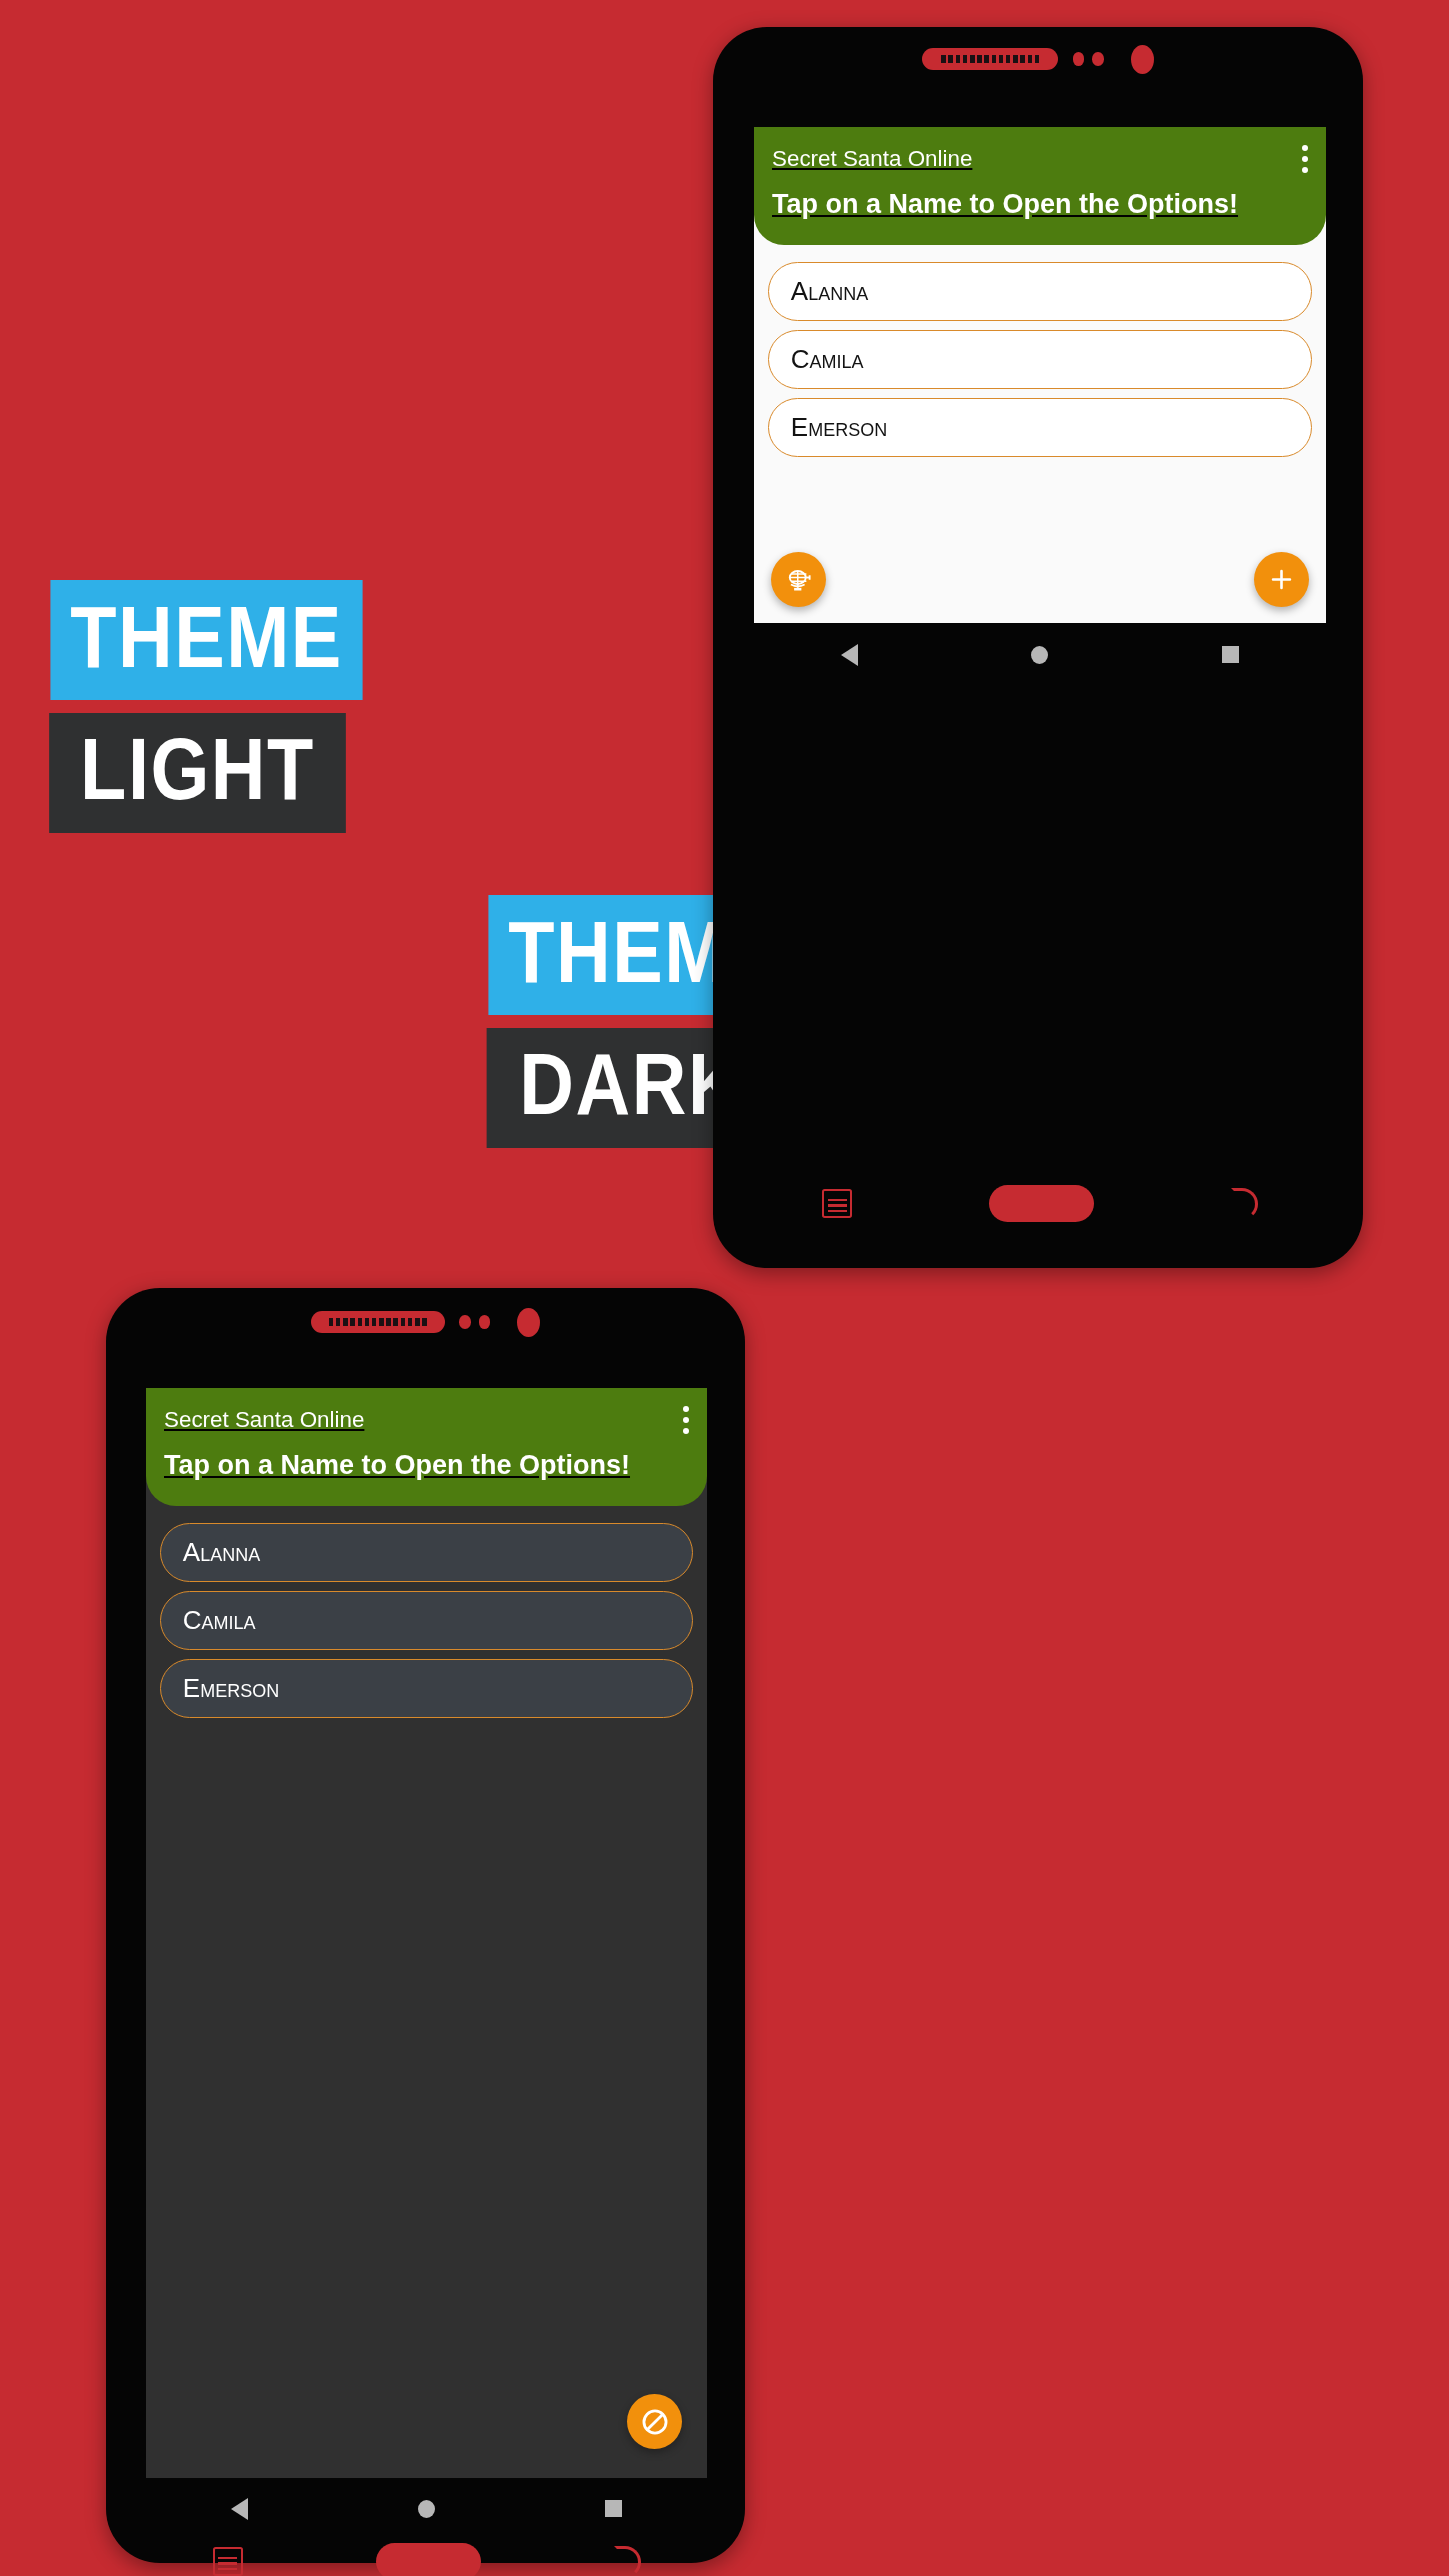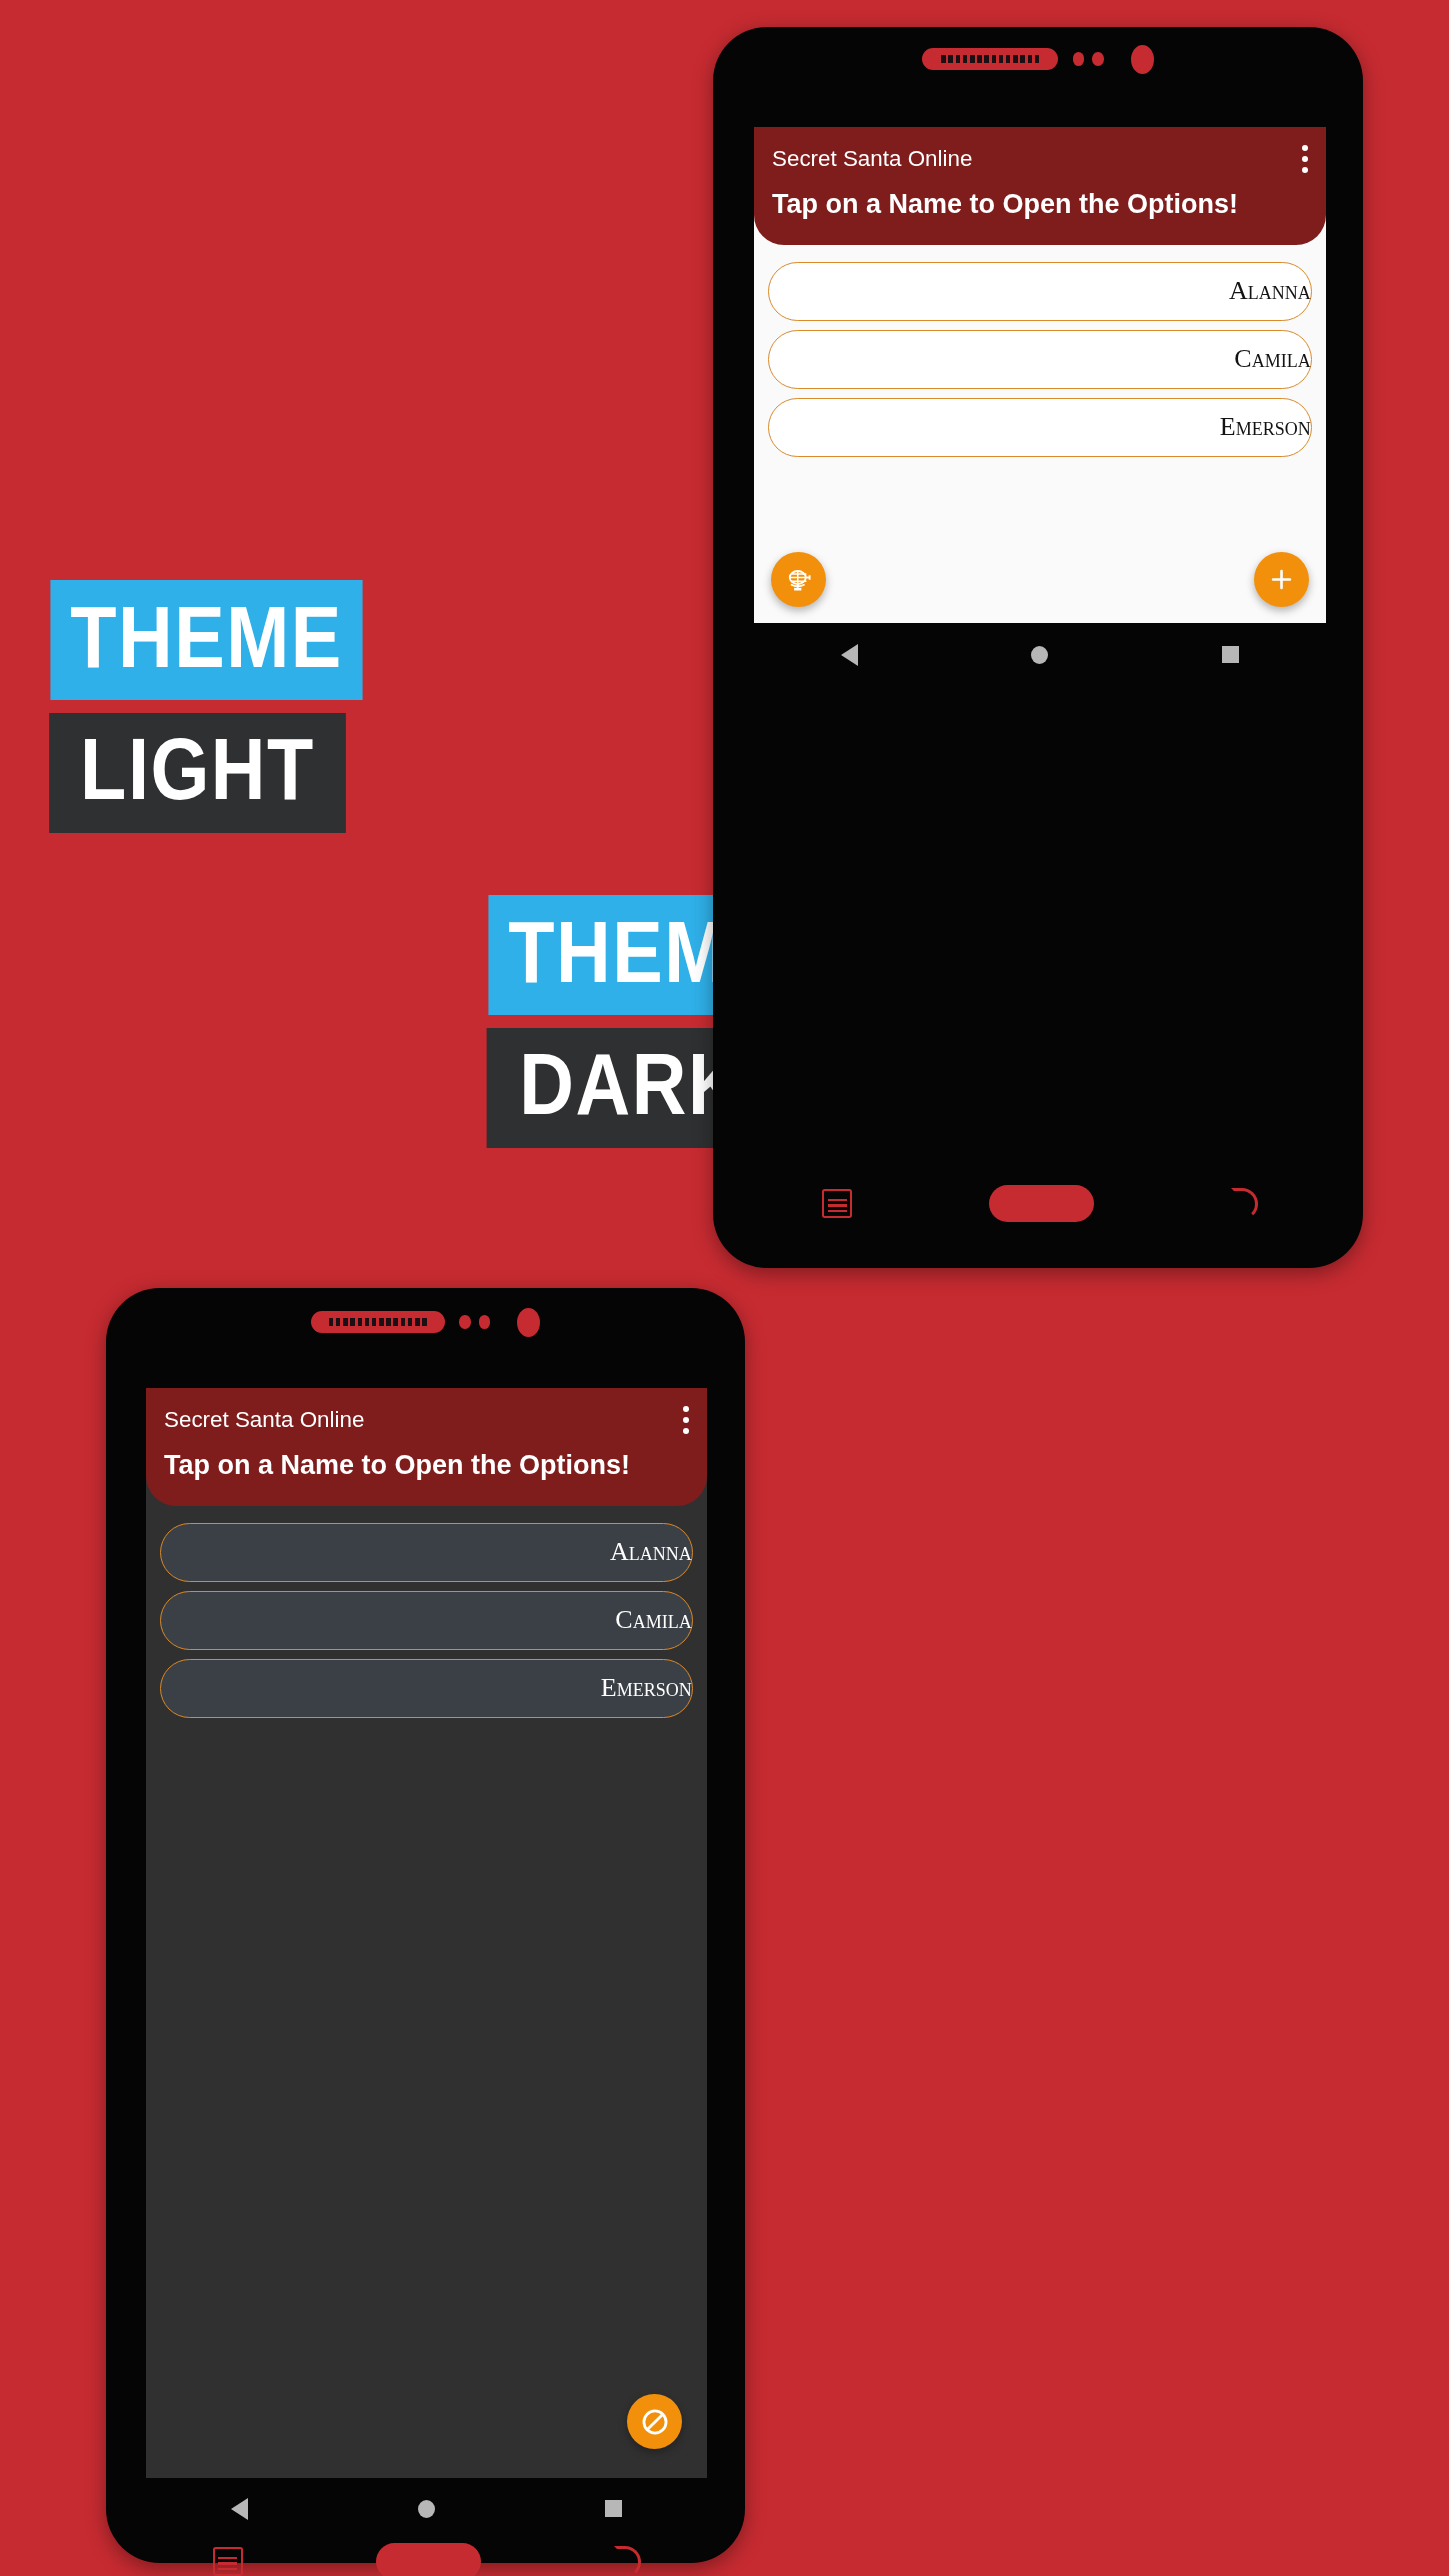--- a/index.html
+++ b/index.html
@@ -130,24 +130,25 @@
   .hw-back {
     border: 3.6px solid #c62b31;
     border-left-color: transparent;
     border-bottom-color: transparent;
     border-radius: 0 894px 894px 0;
   }
 
   
   .appbar {
     position: relative;
-    background: #7f1d1d;
+    background: #4d7c0f;
     border-bottom-left-radius: 30px;
     border-bottom-right-radius: 30px;
     width: 100%;
+    text-decoration: underline;
   }
   .appbar-row {
     display: flex;
     align-items: center;
     justify-content: space-between;
   }
   .app-title {
     color: #ffffff;
     font-weight: normal;
   }
@@ -168,22 +169,21 @@
     white-space: nowrap;
   }
 
   .name-list { width: 100%; }
   .name-item {
     border: 1.8px solid #d98a2b;
     border-radius: 894px;
     display: flex;
     align-items: center;
     font-variant: small-caps;
-    font-family: Liberation Serif, serif;
-    justify-content: flex-end;
+    font-family: Liberation Sans, sans-serif;
   }
   .screen.light .name-item { background: #ffffff; color: #131313; }
   .screen.dark  .name-item { background: #3b4046; color: #ffffff; }
 
   
   .fab {
     position: absolute;
     background: #f2900c;
     border-radius: 50%;
     display: flex;

